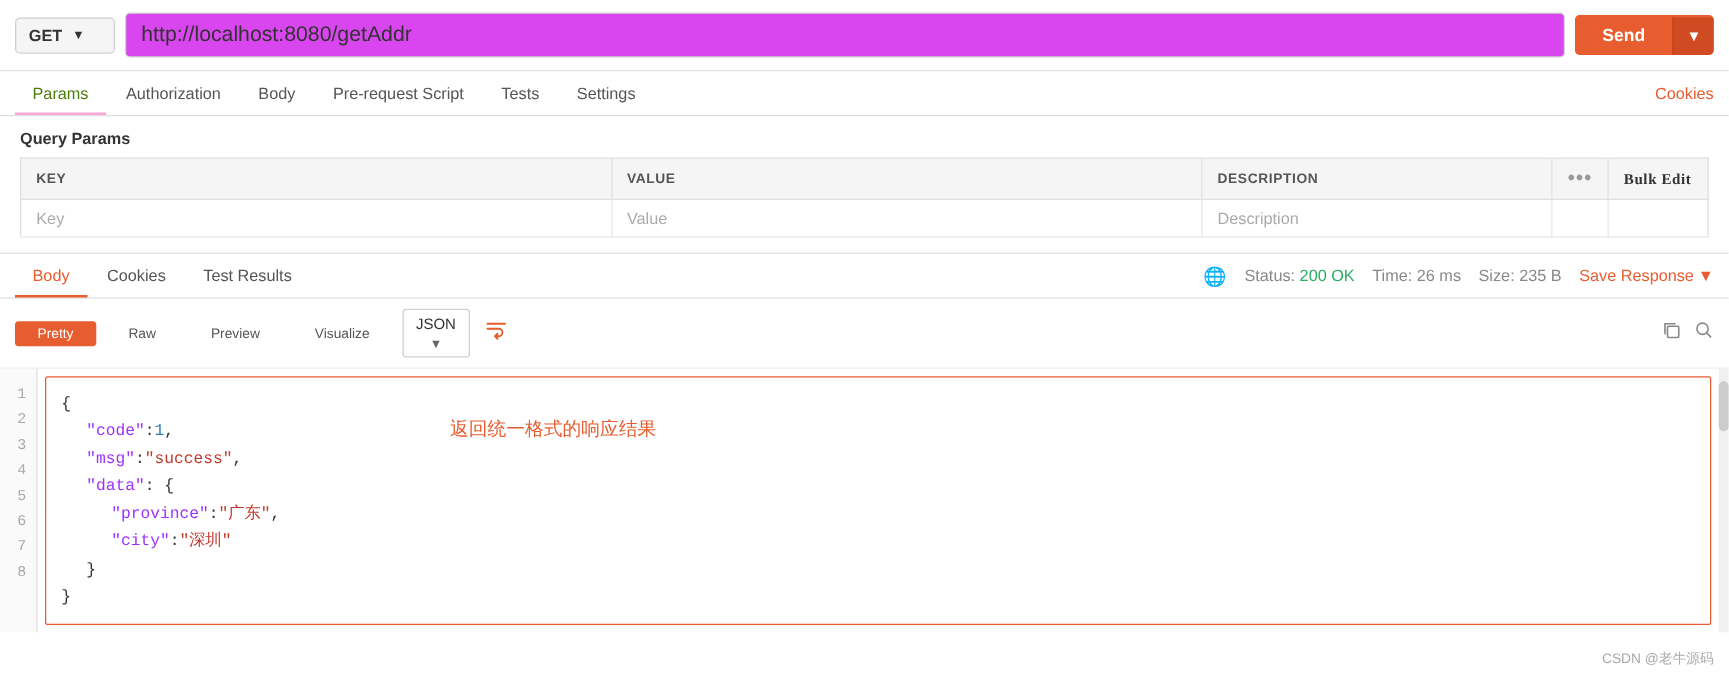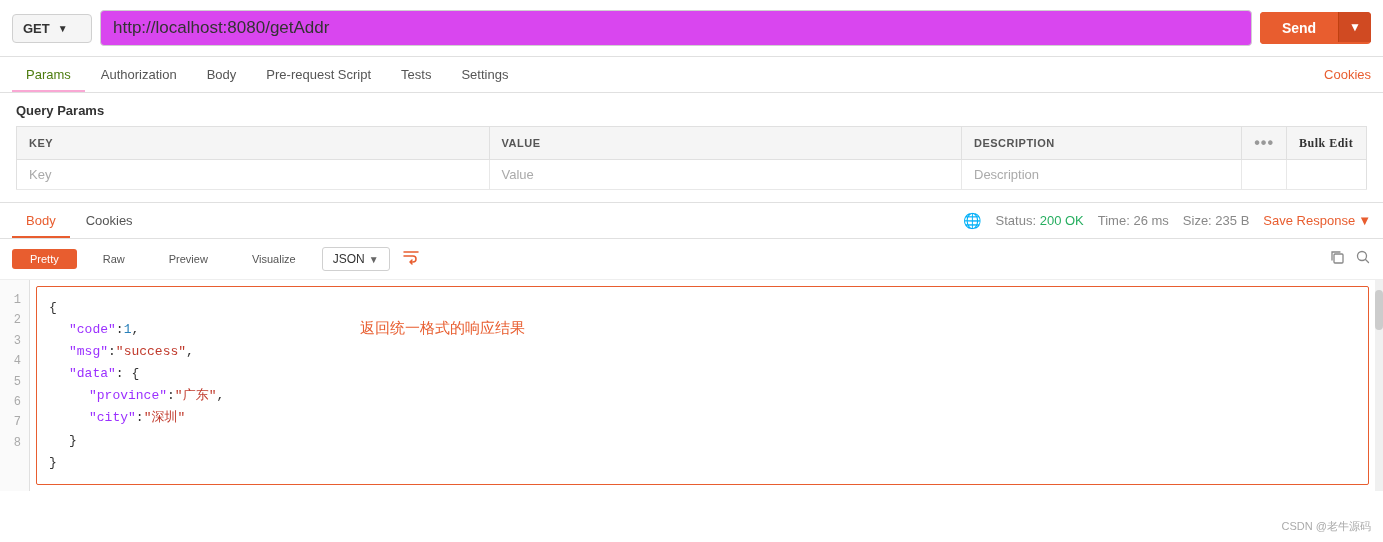--- a/index.html
+++ b/index.html
@@ -39,21 +39,21 @@
       padding: 7px 12px;
       border: 1px solid #d0d0d0;
       border-radius: 4px;
       font-size: 17px;
       color: #333;
       background: #d946ef;
       outline: none;
     }
     .send-btn-group {
       display: flex;
-      align-items: flex-start;
+      align-items: flex-end;
       background: #e85d2f;
       border-radius: 4px;
       overflow: hidden;
     }
     .send-btn {
       padding: 8px 22px;
       background: #e85d2f;
       color: #fff;
       border: none;
       font-size: 14px;
@@ -223,20 +223,21 @@
       display: flex;
       align-items: center;
       gap: 4px;
       padding: 4px 10px;
       border: 1px solid #d0d0d0;
       border-radius: 3px;
       font-size: 12px;
       cursor: pointer;
       color: #333;
       background: #fff;
+      flex-direction: column;
     }
     .wrap-icon {
       color: #e85d2f;
       font-size: 16px;
       cursor: pointer;
       margin-left: 4px;
     }
     .resp-format-actions {
       margin-left: auto;
       display: flex;
@@ -381,20 +382,23 @@
 
 <div class="resp-area">
 
   <div class="resp-tabs">
     <div class="tab active">
       <span>Body</span>
     </div>
     <div class="tab">
       <span>Cookies</span>
     </div>
+    <div class="tab">
+      <span>Test Results</span>
+    </div>
     <div class="resp-status">
       <span class="globe-icon">🌐</span>
       <span>
         <span class="status-key">Status:</span>
         <span class="status-val">200 OK</span>
       </span>
       <span>
         <span class="status-key">Time:</span>
         <span class="status-val-neutral">26 ms</span>
       </span>

